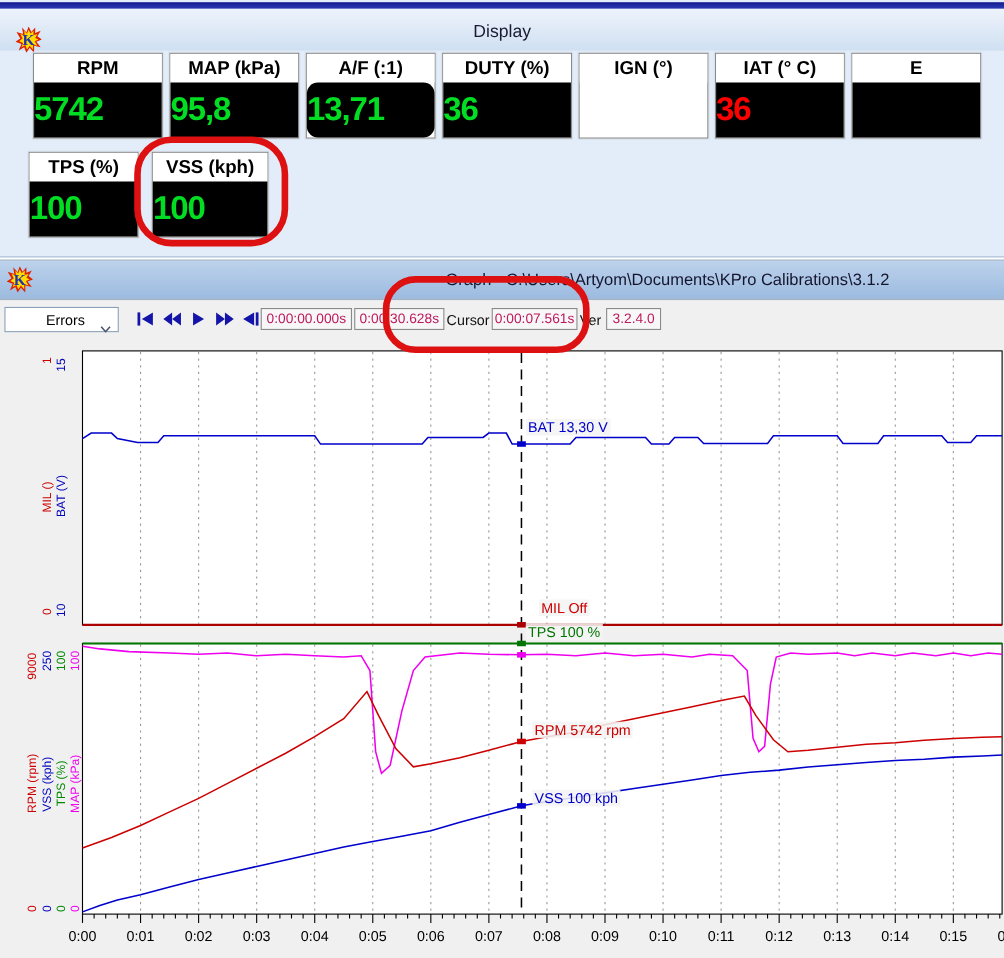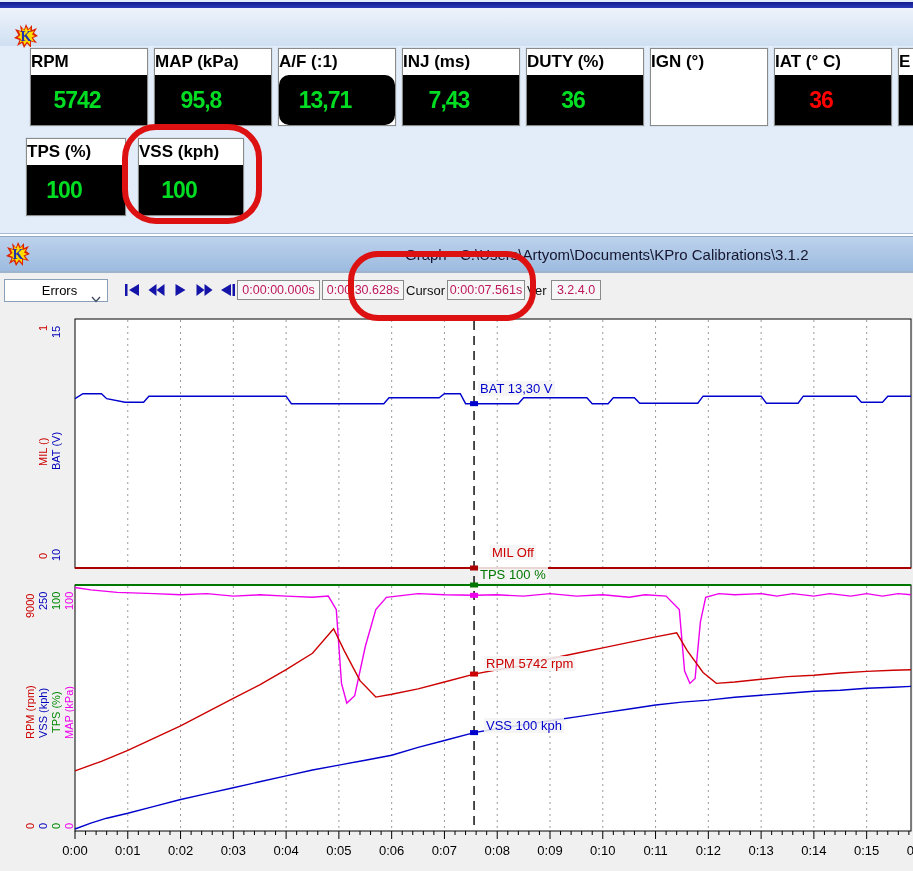--- a/index.html
+++ b/index.html
@@ -10,22 +10,22 @@
   .navy-strip{position:absolute;left:0;top:2px;width:100%;height:6px;background:linear-gradient(#141b8e,#2b3ab6);}
   .d-titlebar{position:absolute;left:0;top:8px;width:100%;height:38px;background:linear-gradient(#eef3fb,#cfe0f2);}
   .d-title{position:absolute;left:0;top:13px;width:100%;text-align:center;font-size:16px;color:#1b1b33;}
   .kicon{position:absolute;width:24px;height:24px;}
   .d-kicon{left:14px;top:16px;}
   .gauges-row1{position:absolute;left:30px;top:48px;display:flex;gap:6px;}
   .gauges-row2{position:absolute;left:26px;top:138px;display:flex;gap:12px;}
   .gauge{width:116px;border:1px solid #8a8a8a;background:#fff;box-shadow:0 0 0 1px #d7e2ef;}
   .gauges-row2 .gauge{width:98px;}
   .gauges-row2 .gauge:nth-child(2){width:104px;}
-  .gauge-label{height:26px;line-height:26px;font-weight:bold;font-size:17px;color:#000;background:#fff;}
-  .gauge-value{height:50px;line-height:50px;background:#000;color:#00dd22;font-weight:bold;font-size:23px;text-align:center;padding-right:24px;letter-spacing:-1px;}
+  .gauge-label{height:26px;line-height:26px;text-align:center;font-weight:bold;font-size:17px;color:#000;background:#fff;}
+  .gauge-value{height:50px;line-height:50px;background:#000;color:#00dd22;font-weight:bold;font-size:30px;text-align:left;padding-right:24px;letter-spacing:-1px;}
   .red-oval{position:absolute;border:6px solid #dd1111;border-radius:34px;z-index:9;}
   .oval-vss{left:122px;top:124px;width:128px;height:88px;}
   
   .graph-win{position:absolute;left:0;top:236px;width:913px;height:635px;background:#f0f0f0;border-top:1px solid #93a7bd;}
   .g-titlebar{position:absolute;left:0;top:0;width:100%;height:34px;background:linear-gradient(#bdd2ec,#9cbbdf);border-bottom:2px solid #9fb4cc;}
   .g-title{position:absolute;left:405px;top:9px;font-size:15px;color:#15152e;white-space:nowrap;}
   .g-kicon{left:6px;top:5px;}
   .g-toolbar{position:absolute;left:0;top:36px;width:100%;height:34px;background:#f0f0f0;}
   .dropdown{position:absolute;left:4px;top:6px;width:104px;height:23px;background:#fff;border:1px solid #8aa0b8;font-size:13px;line-height:22px;padding-left:7px;box-sizing:border-box;color:#000;text-align:center;}
   .dd-chev{position:absolute;right:6px;top:8px;}
@@ -59,37 +59,34 @@
   <div class="display-win">
     <div class="navy-strip"></div>
     <div class="d-titlebar">
       <span class="kicon d-kicon">
         <svg width="24" height="24" viewBox="0 0 24 24">
           <polygon fill="#dd2200" points="12,0 14.5,5 18,1 18,6 23,4 20,9 24,12 19,14 23,19 17,17.5 17,24 13,19.5 10,24 8,19 3,22 5.5,16 0,14 4.5,11 1,5 7,7 6,1 10,5.5"></polygon>
           <polygon fill="#ffdd00" points="12,3 13.8,6.5 16.5,4 16.4,8 20,7 18,10.5 21,12 17.5,13.5 20,17.5 16,16.4 16,21 13,17.5 10.5,21 9,17 5.5,19 7,15 3.5,13.5 6.5,11 4.5,7 8.5,8.3 8,4 10.5,6.6"></polygon>
           <text x="12" y="17" font-size="14" font-weight="bold" fill="#2233aa" text-anchor="middle" font-family="Liberation Serif, serif">K</text>
         </svg>
       </span>
+      <div class="d-title">Display</div>
     </div>
     <div class="gauges-row1" id="gauges-row1">
         <div class="gauge">
           <div class="gauge-label">RPM</div>
           <div class="gauge-value" style="color: rgb(0, 221, 34);">5742</div>
         </div>
         <div class="gauge">
           <div class="gauge-label">MAP (kPa)</div>
           <div class="gauge-value" style="color: rgb(0, 221, 34);">95,8</div>
         </div>
         <div class="gauge">
           <div class="gauge-label">A/F (:1)</div>
           <div class="gauge-value" style="color: rgb(0, 221, 34); border-radius: 10px;">13,71</div>
-        </div>
-        <div class="gauge">
-          <div class="gauge-label">INJ (ms)</div>
-          <div class="gauge-value" style="color: rgb(0, 221, 34);">7,43</div>
         </div>
         <div class="gauge">
           <div class="gauge-label">DUTY (%)</div>
           <div class="gauge-value" style="color: rgb(0, 221, 34);">36</div>
         </div>
         <div class="gauge">
           <div class="gauge-label">IGN (°)</div>
         </div>
         <div class="gauge">
           <div class="gauge-label">IAT (° C)</div>

